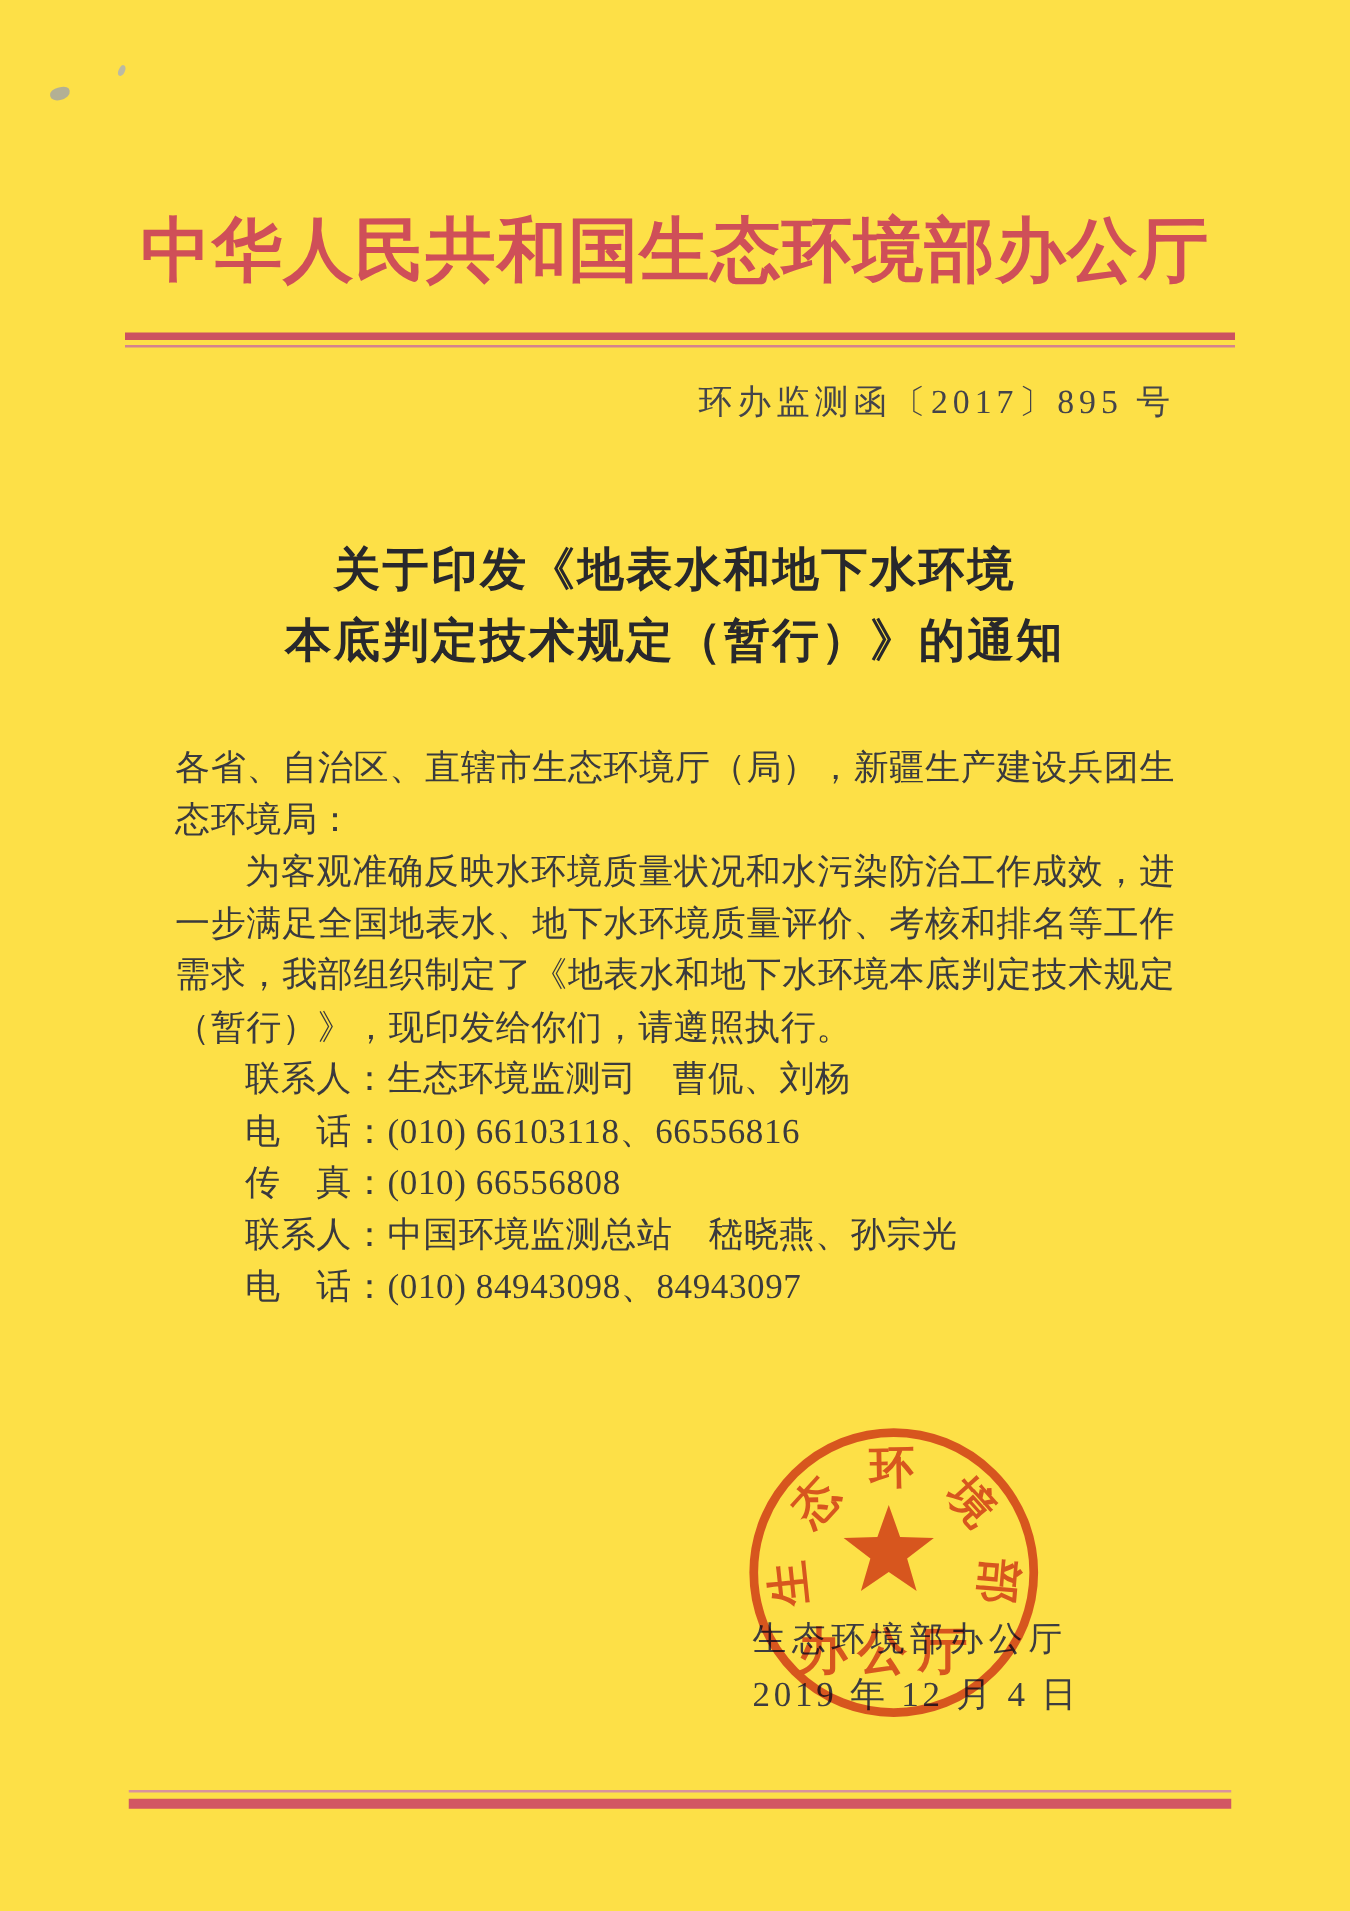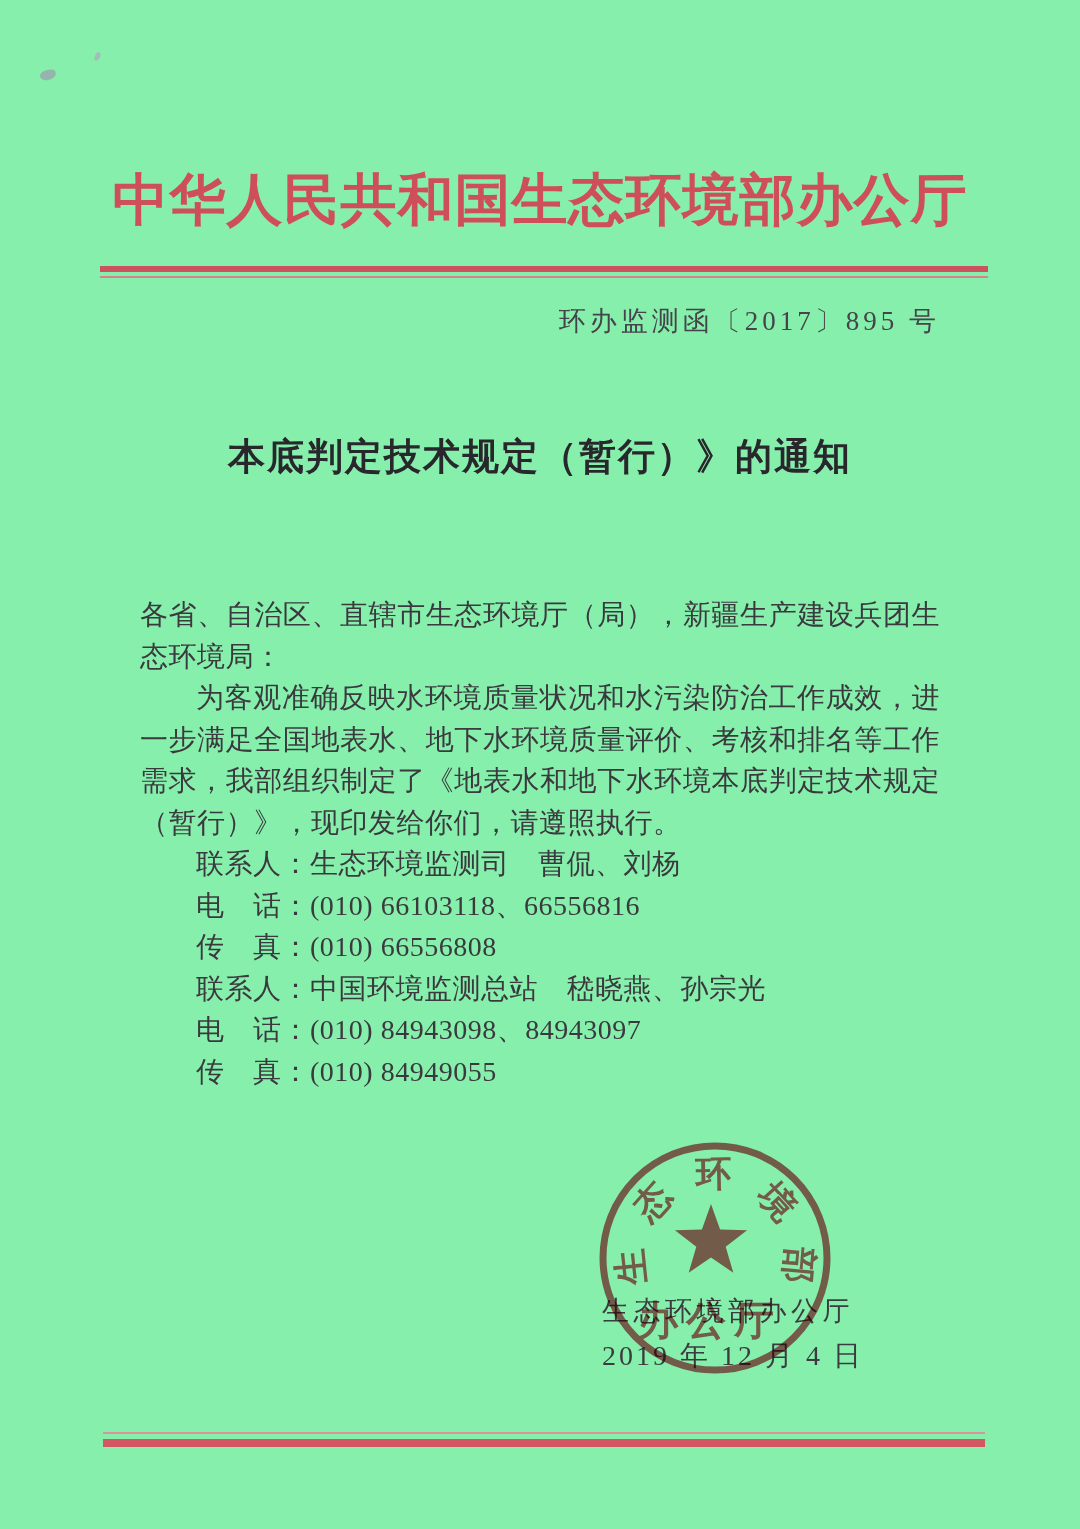--- a/index.html
+++ b/index.html
@@ -1,20 +1,20 @@
 <!DOCTYPE html>
 <html><head>
 <meta charset="utf-8">
 <style>
   html,body{margin:0;padding:0;background:#e8e8e8;}
   .page{
     position:relative;
     width:1080px;height:1529px;
     margin:0 auto;
-    background:#86efac;
+    background:#fde047;
     overflow:hidden;
     font-family:"Liberation Serif","DejaVu Serif",serif;
     color:#3a3a3e;
   }
   
   .speck1{position:absolute;left:95px;top:52px;width:5px;height:9px;background:#aab0bc;border-radius:40% 60% 50% 50%;transform:rotate(28deg);opacity:.8;}
   .speck2{position:absolute;left:40px;top:70px;width:16px;height:10px;background:#9aa0ae;border-radius:50% 40% 60% 50%;transform:rotate(-12deg);opacity:.75;}
 
   
   .masthead{
@@ -73,36 +73,36 @@
   <div class="speck1"></div>
   <div class="speck2"></div>
 
   <div class="masthead">中华人民共和国生态环境部办公厅</div>
   <div class="rule-thick-top"></div>
   <div class="rule-thin-top"></div>
 
   <div class="doc-number">环办监测函〔2017〕895 号</div>
 
   <div class="doc-title">
+    <div class="t-line">关于印发《地表水和地下水环境</div>
     <div class="t-line">本底判定技术规定（暂行）》的通知</div>
   </div>
 
   <div class="body-text">
     <div class="bl full">各省、自治区、直辖市生态环境厅（局），新疆生产建设兵团生</div>
     <div class="bl">态环境局：</div>
     <div class="bl full indent">为客观准确反映水环境质量状况和水污染防治工作成效，进</div>
     <div class="bl full">一步满足全国地表水、地下水环境质量评价、考核和排名等工作</div>
     <div class="bl full">需求，我部组织制定了《地表水和地下水环境本底判定技术规定</div>
     <div class="bl">（暂行）》，现印发给你们，请遵照执行。</div>
     <div class="bl indent">联系人：生态环境监测司　曹侃、刘杨</div>
     <div class="bl indent">电　话：(010) 66103118、66556816</div>
     <div class="bl indent">传　真：(010) 66556808</div>
     <div class="bl indent">联系人：中国环境监测总站　嵇晓燕、孙宗光</div>
     <div class="bl indent">电　话：(010) 84943098、84943097</div>
-    <div class="bl indent">传　真：(010) 84949055</div>
   </div>
 
   <div class="signature-office">生态环境部办公厅</div>
   <div class="signature-date">2019 年 12 月 4 日</div>
 
   <svg class="seal" viewBox="0 0 242 242" xmlns="http://www.w3.org/2000/svg">
     <circle cx="121" cy="120" r="112" fill="none" stroke="#d5515c" stroke-width="7"></circle>
     <polygon fill="#d5515c" points="117,66 126.1,91.5 153.1,92.3 131.7,108.8 139.3,134.7 117,119.5 94.7,134.7 102.3,108.8 80.9,92.3 107.9,91.5"></polygon>
     <g font-family="Liberation Serif, DejaVu Serif, serif" font-size="36" font-weight="600" fill="#d5515c" text-anchor="middle">
       <text x="121" y="48" transform="rotate(-96 121 120)">生</text>

